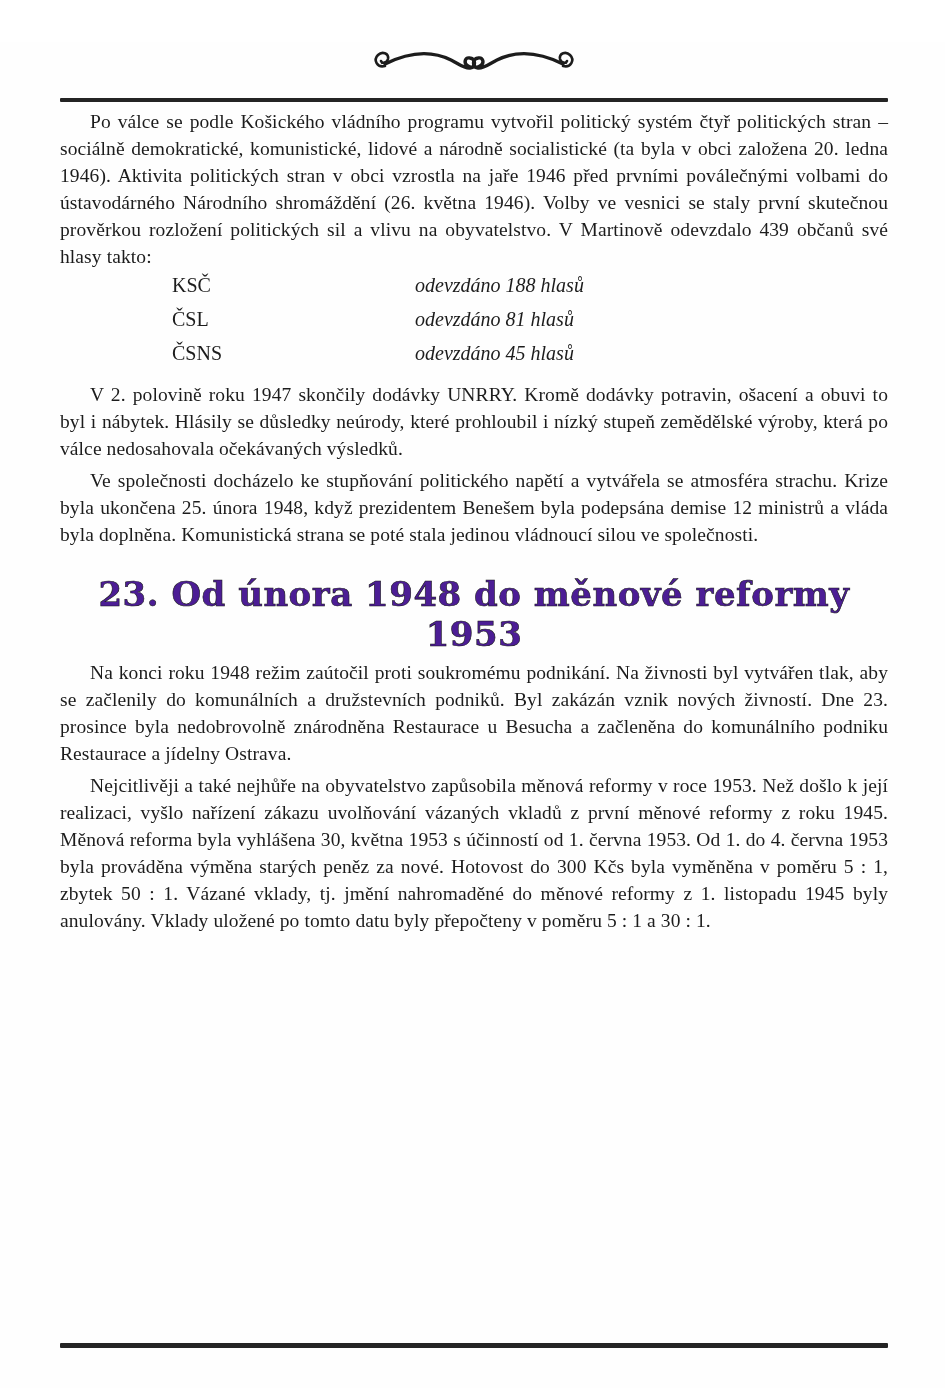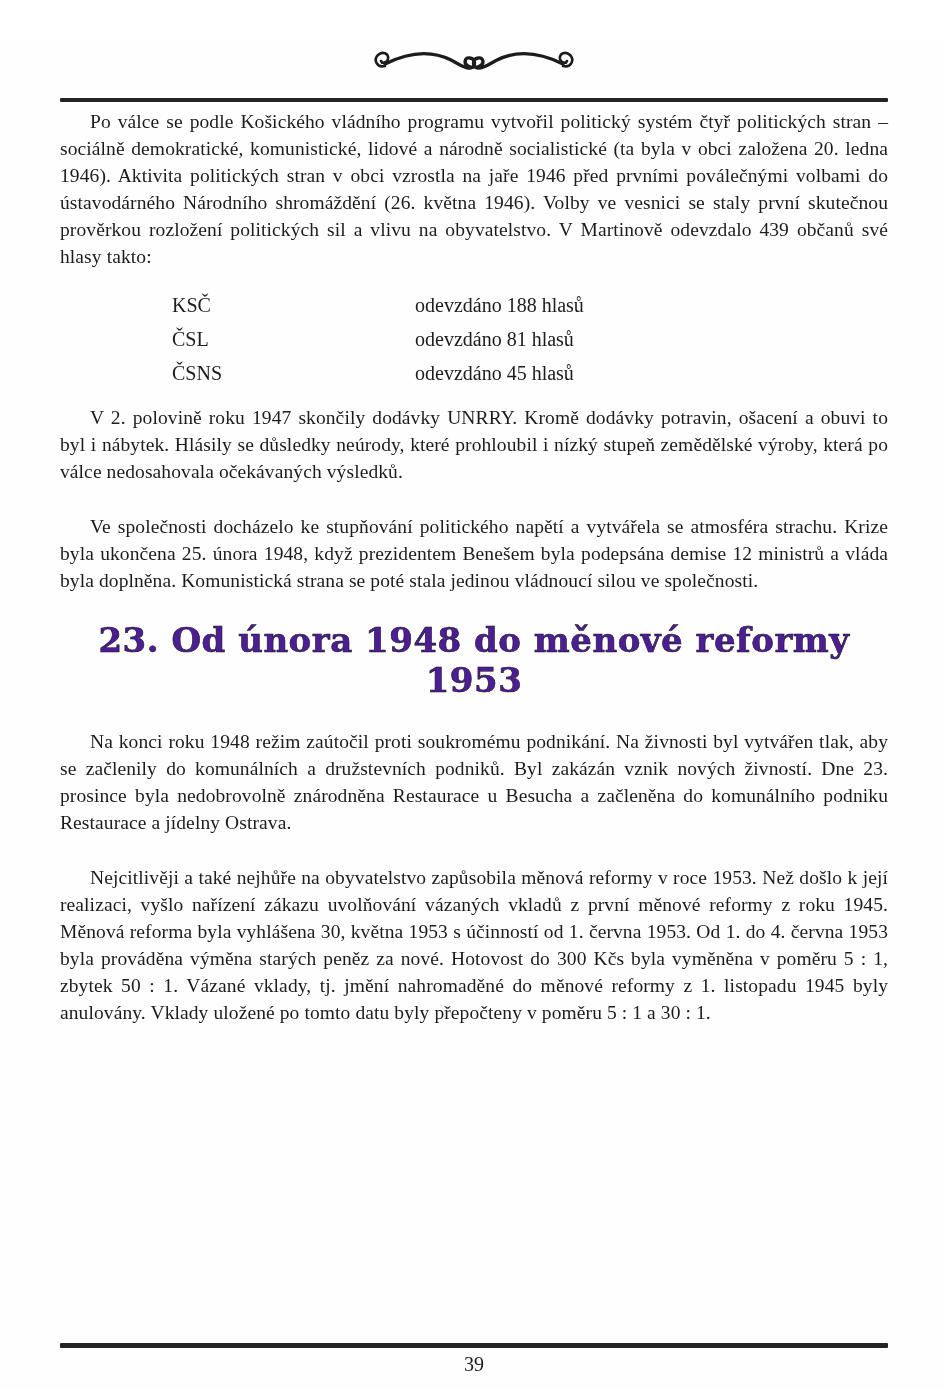--- a/index.html
+++ b/index.html
@@ -31,39 +31,38 @@
     height: 4px;
     background: #242424;
     border-radius: 1px;
   }
   .top-rule { margin-top: 18px; }
   .para {
     font-size: 19.5px;
     line-height: 27px;
     text-align: justify;
     text-indent: 30px;
-    margin-top: 28px;
+    margin-top: 5px;
     letter-spacing: 0.1px;
   }
   .para.first { margin-top: 6px; }
   .votes {
     margin: 4px 0 4px 112px;
   }
   .vote-row {
     display: flex;
     align-items: baseline;
     height: 34px;
     font-size: 20px;
   }
   .vote-row .party {
     width: 243px;
     flex: 0 0 243px;
-    margin-top: 20px;
   }
-  .vote-row .result { flex: 1; }
+  .vote-row .result { flex: 1; font-style: italic; }
   .chapter-heading {
     margin: 26px 0 2px 0;
     text-align: center;
     font-family: "DejaVu Serif", "Liberation Serif", serif;
     font-size: 34px;
     font-weight: bold;
     letter-spacing: 0.5px;
     color: #4c1d95;
     -webkit-text-stroke: 0.6px #161616;
   }
@@ -125,16 +124,15 @@
   <h2 class="chapter-heading">23. Od února 1948 do měnové reformy 1953</h2>
 
 
   <p class="para">Na konci roku 1948 režim zaútočil proti soukromému podnikání. Na živnosti byl vytvářen tlak, aby se začlenily do komunálních a družstevních podniků. Byl zakázán vznik nových živností. Dne 23. prosince byla nedobrovolně znárodněna Restaurace u Besucha a začleněna do komunálního podniku Restaurace a jídelny Ostrava.</p>
 
 
   <p class="para">Nejcitlivěji a také nejhůře na obyvatelstvo zapůsobila měnová reformy v roce 1953. Než došlo k její realizaci, vyšlo nařízení zákazu uvolňování vázaných vkladů z první měnové reformy z roku 1945. Měnová reforma byla vyhlášena 30, května 1953 s účinností od 1. června 1953. Od 1. do 4. června 1953 byla prováděna výměna starých peněz za nové. Hotovost do 300 Kčs byla vyměněna v poměru 5 : 1, zbytek 50 : 1. Vázané vklady, tj. jmění nahromaděné do měnové reformy z 1. listopadu 1945 byly anulovány. Vklady uložené po tomto datu byly přepočteny v poměru 5 : 1 a 30 : 1.</p>
 
   <div class="footer">
     <div class="rule bottom-rule"></div>
-    <div class="page-number">39</div>
   </div>
 
 </div>
 
 </body></html>

